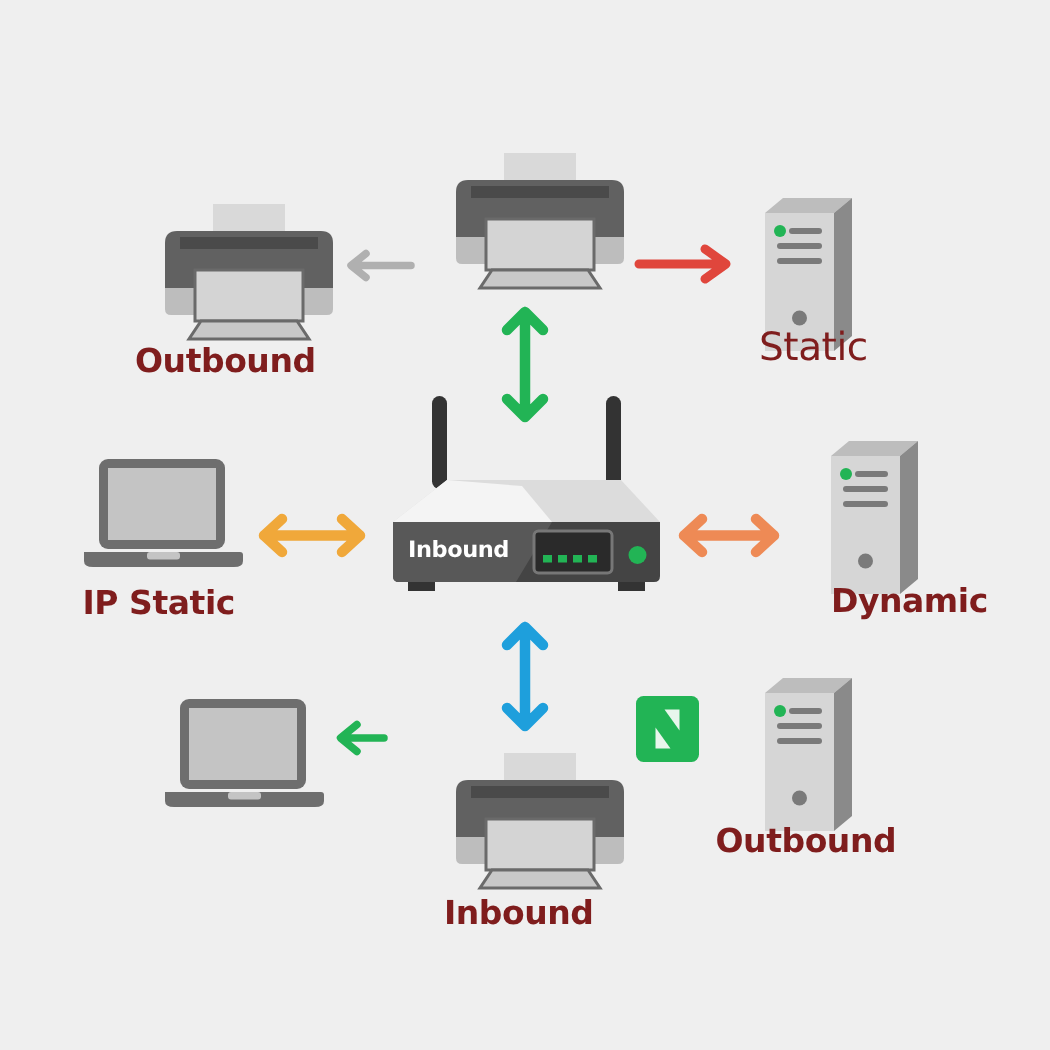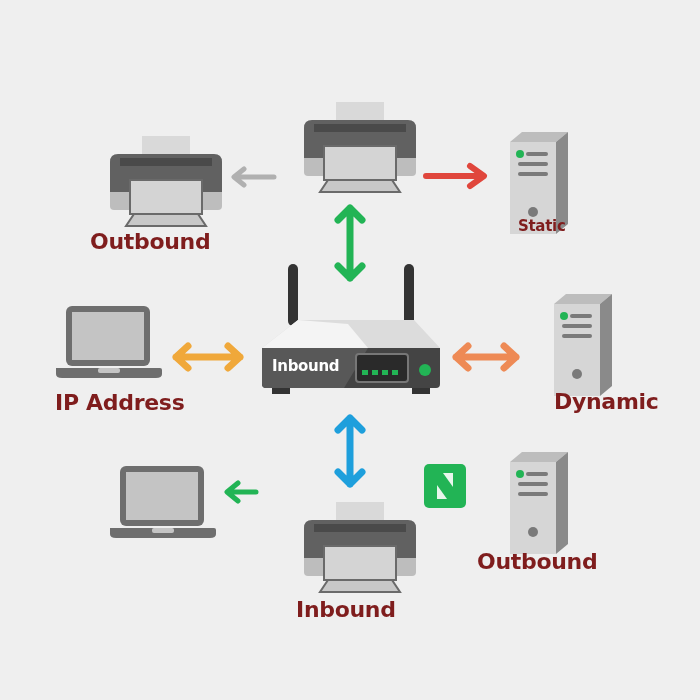--- a/index.html
+++ b/index.html
@@ -53,21 +53,21 @@
   <path d="M46 11 L8 11 M16 3 L6 11 L16 19" stroke="#b0b0b0" stroke-width="5" fill="none" stroke-linecap="round" stroke-linejoin="round"></path>
 </svg>
 
 <svg style="left:422px;top:163px" width="70" height="26">
   <path d="M4 13 L60 13 M48 3 L62 13 L48 23" stroke="#e0463c" stroke-width="6" fill="none" stroke-linecap="round" stroke-linejoin="round"></path>
 </svg>
 
 <svg class="node" style="left:510px;top:132px" width="60" height="104">
     <use href="#server"></use>
   </svg>
-<div class="label" style="left:518px;top:217px;font-size:15px;font-weight:bold;">Static</div>
+<div class="label" style="left:506px;top:217px;font-size:26px;font-weight:normal;">Static</div>
 
 <svg style="left:332px;top:200px" width="36" height="86">
   <path d="M18 8 L18 78 M6 20 L18 8 L30 20 M6 66 L18 78 L30 66" stroke="#22b455" stroke-width="7" fill="none" stroke-linecap="round" stroke-linejoin="round"></path>
 </svg>
 
 <svg class="node" style="left:258px;top:262px" width="186" height="136">
   <rect x="30" y="2" width="10" height="62" rx="5" fill="#333"></rect>
   <rect x="146" y="2" width="10" height="62" rx="5" fill="#333"></rect>
   <path d="M4 86 L40 58 L156 58 L182 86 Z" fill="#dcdcdc"></path>
   <path d="M4 86 L40 58 L90 62 L110 86 Z" fill="#f4f4f4"></path>
@@ -80,21 +80,21 @@
   <rect x="134" y="108" width="6" height="5" fill="#22b455"></rect>
   <circle cx="167" cy="108" r="6" fill="#22b455"></circle>
   <rect x="14" y="126" width="18" height="6" fill="#333"></rect>
   <rect x="154" y="126" width="18" height="6" fill="#333"></rect>
 </svg>
 <div class="label" style="left:272px;top:357px;font-size:15px;color:#fff;">Inbound</div>
 
 <svg class="node" style="left:56px;top:306px" width="108" height="74">
     <use href="#laptop"></use>
   </svg>
-<div class="label" style="left:55px;top:390px;">IP Address</div>
+<div class="label" style="left:55px;top:390px;">IP Static</div>
 
 <svg style="left:168px;top:342px" width="80" height="30">
   <path d="M8 15 L72 15 M20 4 L8 15 L20 26 M60 4 L72 15 L60 26" stroke="#f0a83a" stroke-width="7" fill="none" stroke-linecap="round" stroke-linejoin="round"></path>
 </svg>
 
 <svg style="left:448px;top:342px" width="76" height="30">
   <path d="M8 15 L68 15 M20 4 L8 15 L20 26 M56 4 L68 15 L56 26" stroke="#ee8a55" stroke-width="7" fill="none" stroke-linecap="round" stroke-linejoin="round"></path>
 </svg>
 
 <svg class="node" style="left:554px;top:294px" width="60" height="104">

